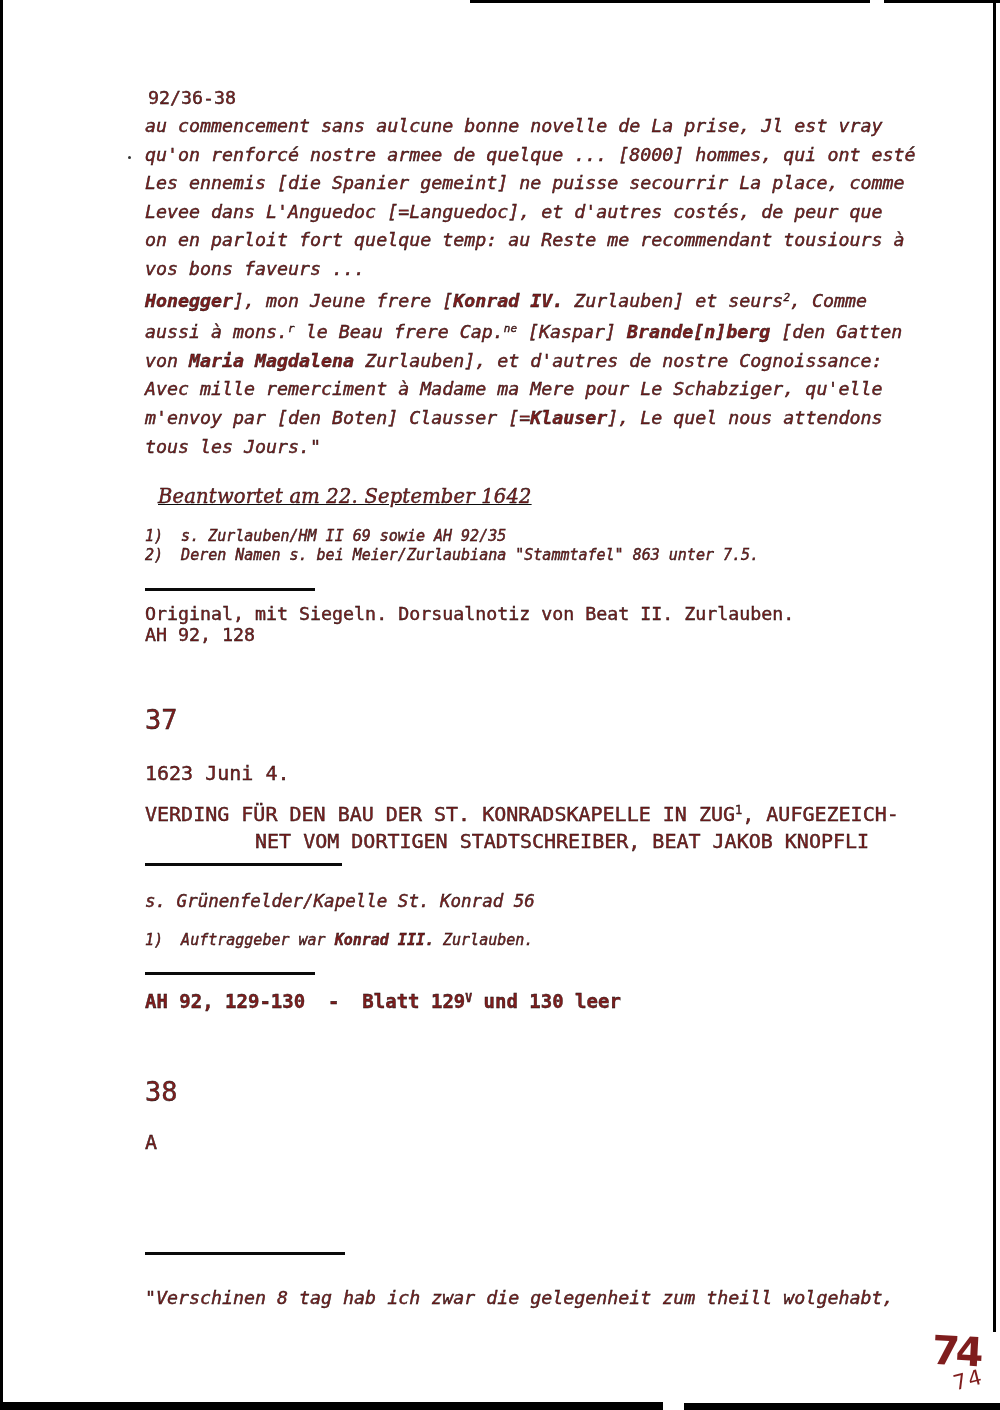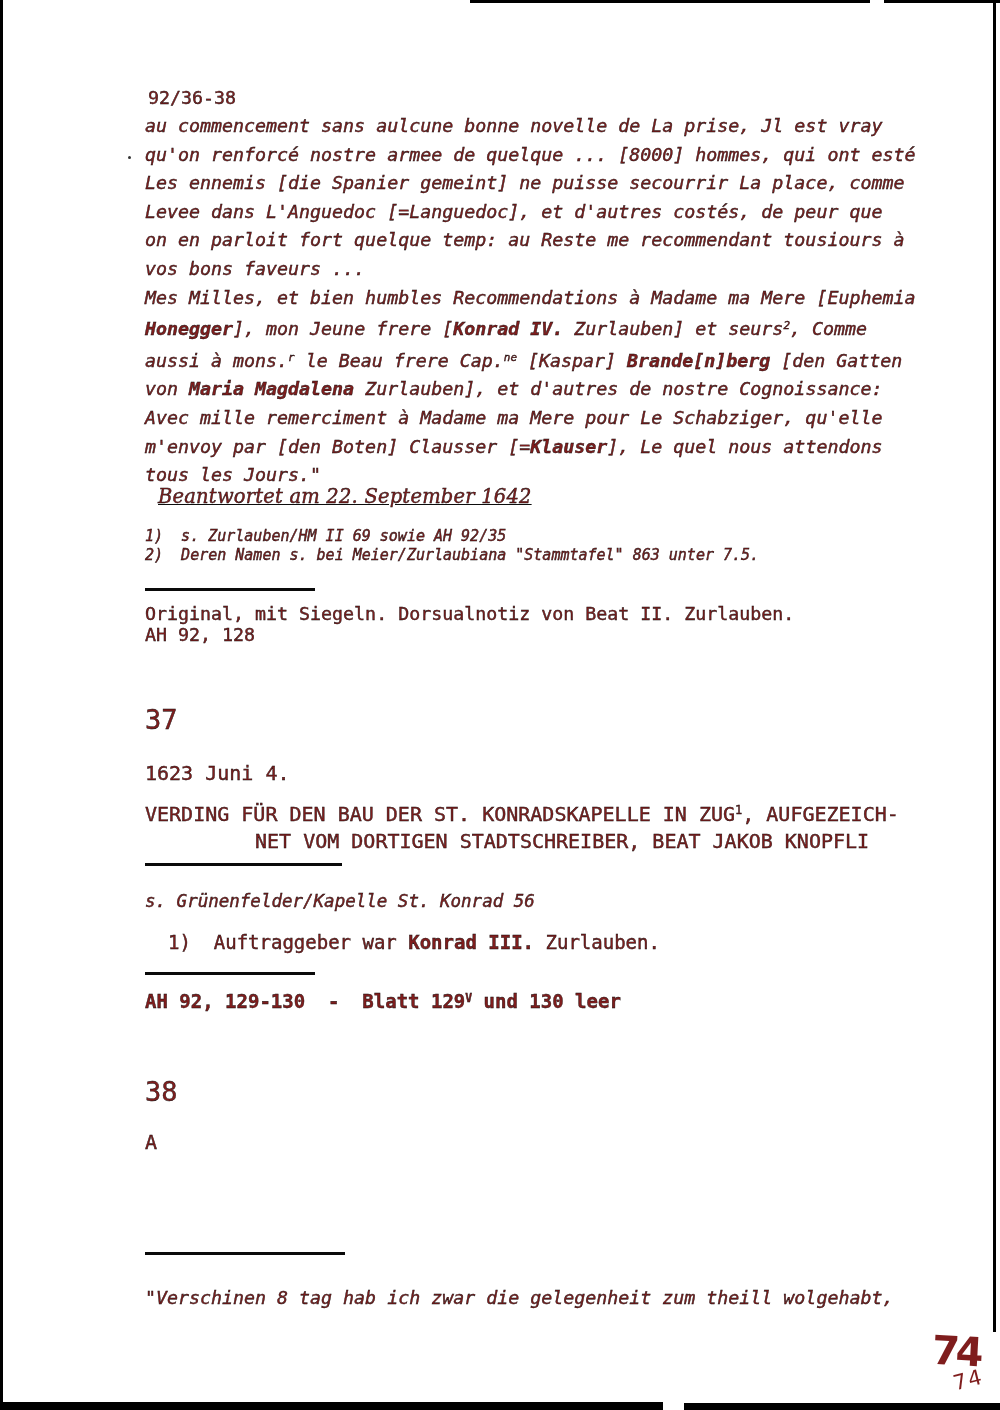--- a/index.html
+++ b/index.html
@@ -36,21 +36,21 @@
   .rule1{left:145px;top:588px;width:170px;}
   .src36{left:145px;top:603px;font-size:18.3px;line-height:21.4px;}
 
   .num{left:145px;width:765px;text-align:left;font-size:27px;}
   .n37{top:704px;}
   .date37{left:145px;top:761px;font-size:20px;}
   .title37{left:145px;top:797px;font-size:20px;line-height:27.6px;}
   .title37 .rline:nth-child(2){padding-left:110px;}
   .rule2{left:145px;top:863px;width:197px;}
   .ref37{left:145px;top:891px;font-size:17.5px;font-style:italic;}
-  .foot37{left:145px;top:931px;font-size:19px;margin-left:23px;}
+  .foot37{left:145px;top:931px;font-size:15px;font-style:italic;}
   .rule3{left:145px;top:972px;width:170px;}
   .src37{left:145px;top:990px;font-size:19px;font-weight:bold;}
 
   .n38{top:1076px;}
   .daterow38{left:145px;top:1130px;width:727px;display:flex;justify-content:space-between;font-size:20px;}
   .title38{left:145px;top:1171px;font-size:20px;line-height:25.3px;}
   .title38 .rline:nth-child(n+2){padding-left:120px;}
   .rule4{left:145px;top:1252px;width:200px;}
   .quote38{left:145px;top:1287px;font-size:18.3px;font-style:italic;}
 
@@ -73,21 +73,20 @@
   <div class="ref">92/36-38</div>
   <div class="ink-dot"></div>
 
   <div class="quote36 rich">
       <div class="rline"><span>au commencement sans aulcune bonne novelle de La prise, Jl est vray</span></div>
       <div class="rline"><span>qu'on renforcé nostre armee de quelque ... [8000] hommes, qui ont esté</span></div>
       <div class="rline"><span>Les ennemis [die Spanier gemeint] ne puisse secourrir La place, comme</span></div>
       <div class="rline"><span>Levee dans L'Anguedoc [=Languedoc], et d'autres costés, de peur que</span></div>
       <div class="rline"><span>on en parloit fort quelque temp: au Reste me recommendant tousiours à</span></div>
       <div class="rline"><span>vos bons faveurs ...</span></div>
-      <div class="rline"><span>Mes Milles, et bien humbles Recommendations à Madame ma Mere [Euphemia</span></div>
       <div class="rline"><span class="b">Honegger</span><span>], mon Jeune frere [</span><span class="b">Konrad IV.</span><span> Zurlauben] et seurs</span><span class="sup">2</span><span>, Comme</span></div>
       <div class="rline"><span>aussi à mons.</span><span class="sup">r</span><span> le Beau frere Cap.</span><span class="sup">ne</span><span> [Kaspar] </span><span class="b">Brande[n]berg</span><span> [den Gatten</span></div>
       <div class="rline"><span>von </span><span class="b">Maria Magdalena</span><span> Zurlauben], et d'autres de nostre Cognoissance:</span></div>
       <div class="rline"><span>Avec mille remerciment à Madame ma Mere pour Le Schabziger, qu'elle</span></div>
       <div class="rline"><span>m'envoy par [den Boten] Clausser [=</span><span class="b">Klauser</span><span>], Le quel nous attendons</span></div>
       <div class="rline"><span>tous les Jours."</span></div>
     </div>
   <div class="answered">Beantwortet am 22. September 1642</div>
   <div class="foot36 rich">
       <div class="rline"><span>1)  s. Zurlauben/HM II 69 sowie AH 92/35</span></div>

